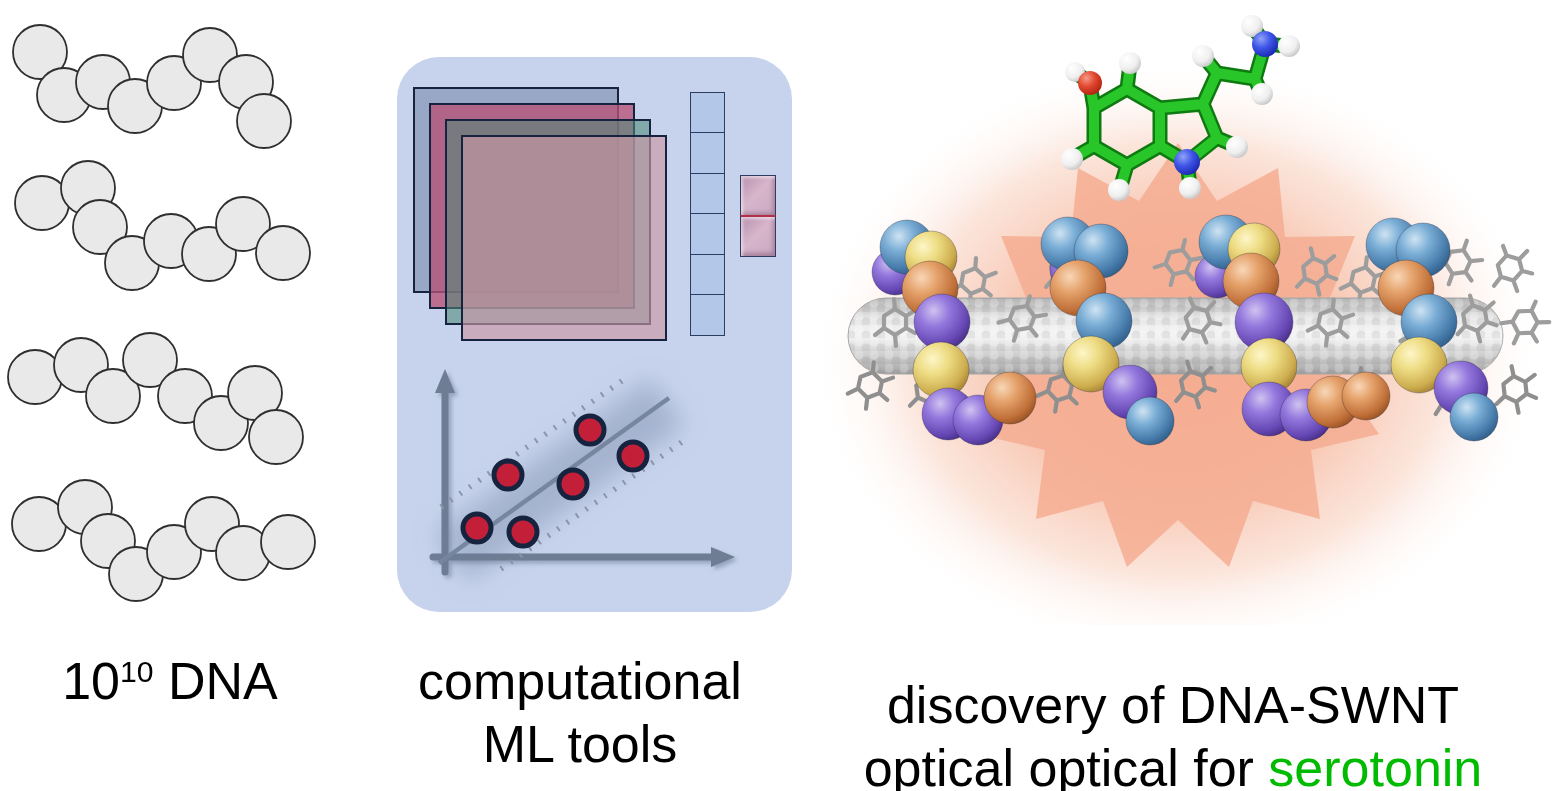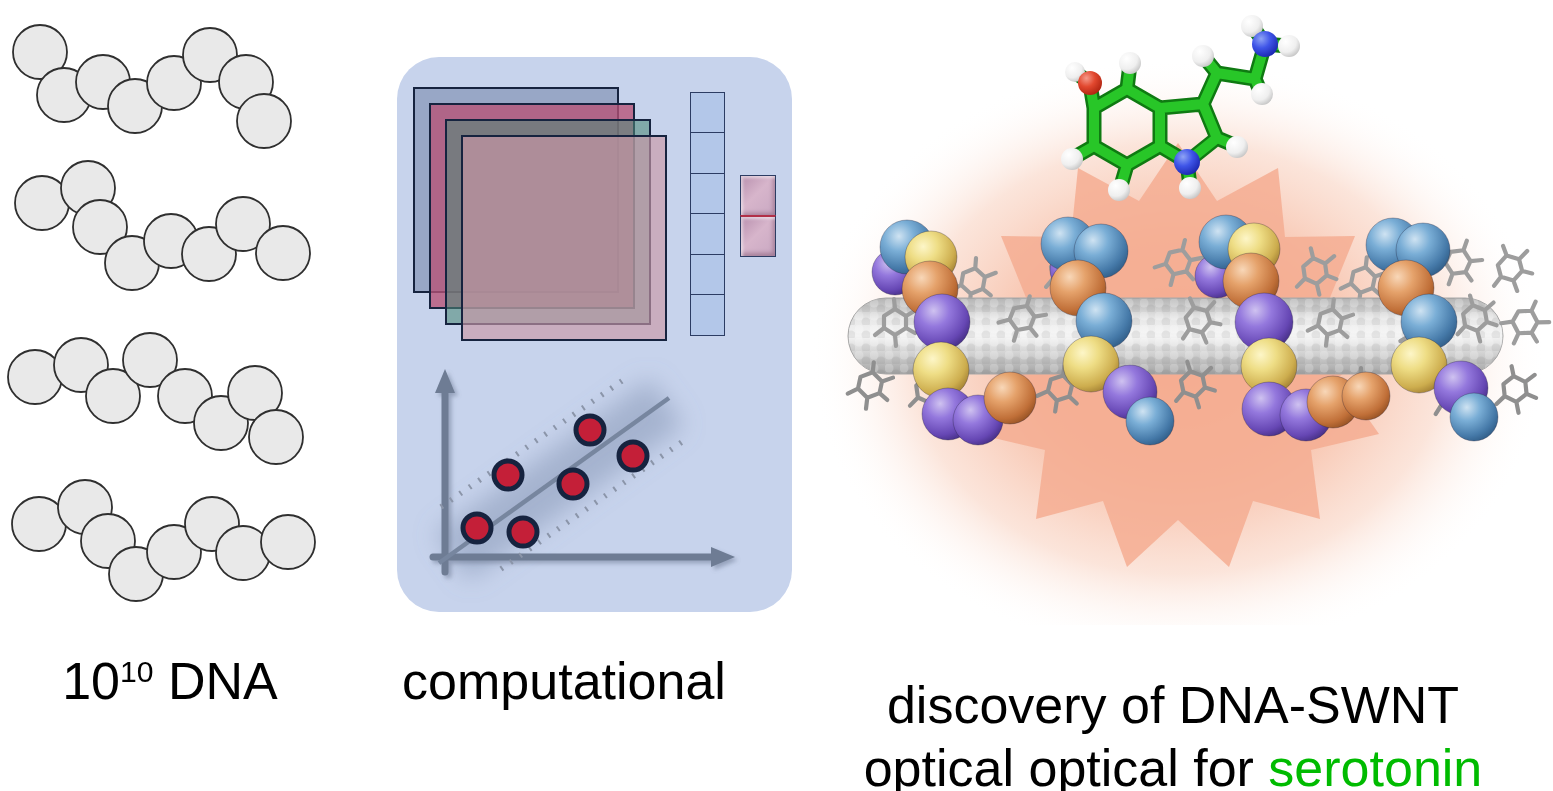--- a/index.html
+++ b/index.html
@@ -36,21 +36,21 @@
   .pt{fill:var(--point-fill,#c41f38);stroke:var(--point-stroke,#16233f);stroke-width:5;}
 
   
   #swnt-svg{left:810px;top:0;}
 
   
   .caption{position:absolute;text-align:center;font-size:52px;line-height:63px;
            color:var(--caption-text,#000);white-space:nowrap;}
   .caption sup{font-size:58%;vertical-align:baseline;position:relative;top:-0.55em;}
   #caption-left{left:0;top:650px;width:340px;}
-  #caption-middle{left:364px;top:650px;width:400px;}
+  #caption-middle{left:380px;top:650px;width:400px;}
   #caption-right{left:793px;top:674px;width:760px;}
   .green{color:var(--serotonin-highlight,#00bb00);font-weight:normal;}
 </style>
 </head>
 <body>
 
 <div class="figure">
 
   <svg id="dna-svg" class="abs" width="345" height="630" viewBox="0 0 345 630">
       <g>
@@ -308,19 +308,20 @@
           <circle cx="664" cy="417" r="24" fill="url(#g-blue)" stroke="rgba(30,25,50,0.3)" stroke-width="1"></circle>
         </g>
       </g>
   </svg>
 
   <div id="caption-left" class="caption">
     <div><span>10</span><sup>10</sup><span> DNA</span></div>
   </div>
   <div id="caption-middle" class="caption">
     <div>computational</div>
+    <div>ML tools</div>
   </div>
   <div id="caption-right" class="caption">
     <div>discovery of DNA-SWNT</div>
     <div><span>optical optical for </span><span class="green">serotonin</span></div>
   </div>
 
 </div>
 
 </body></html>

